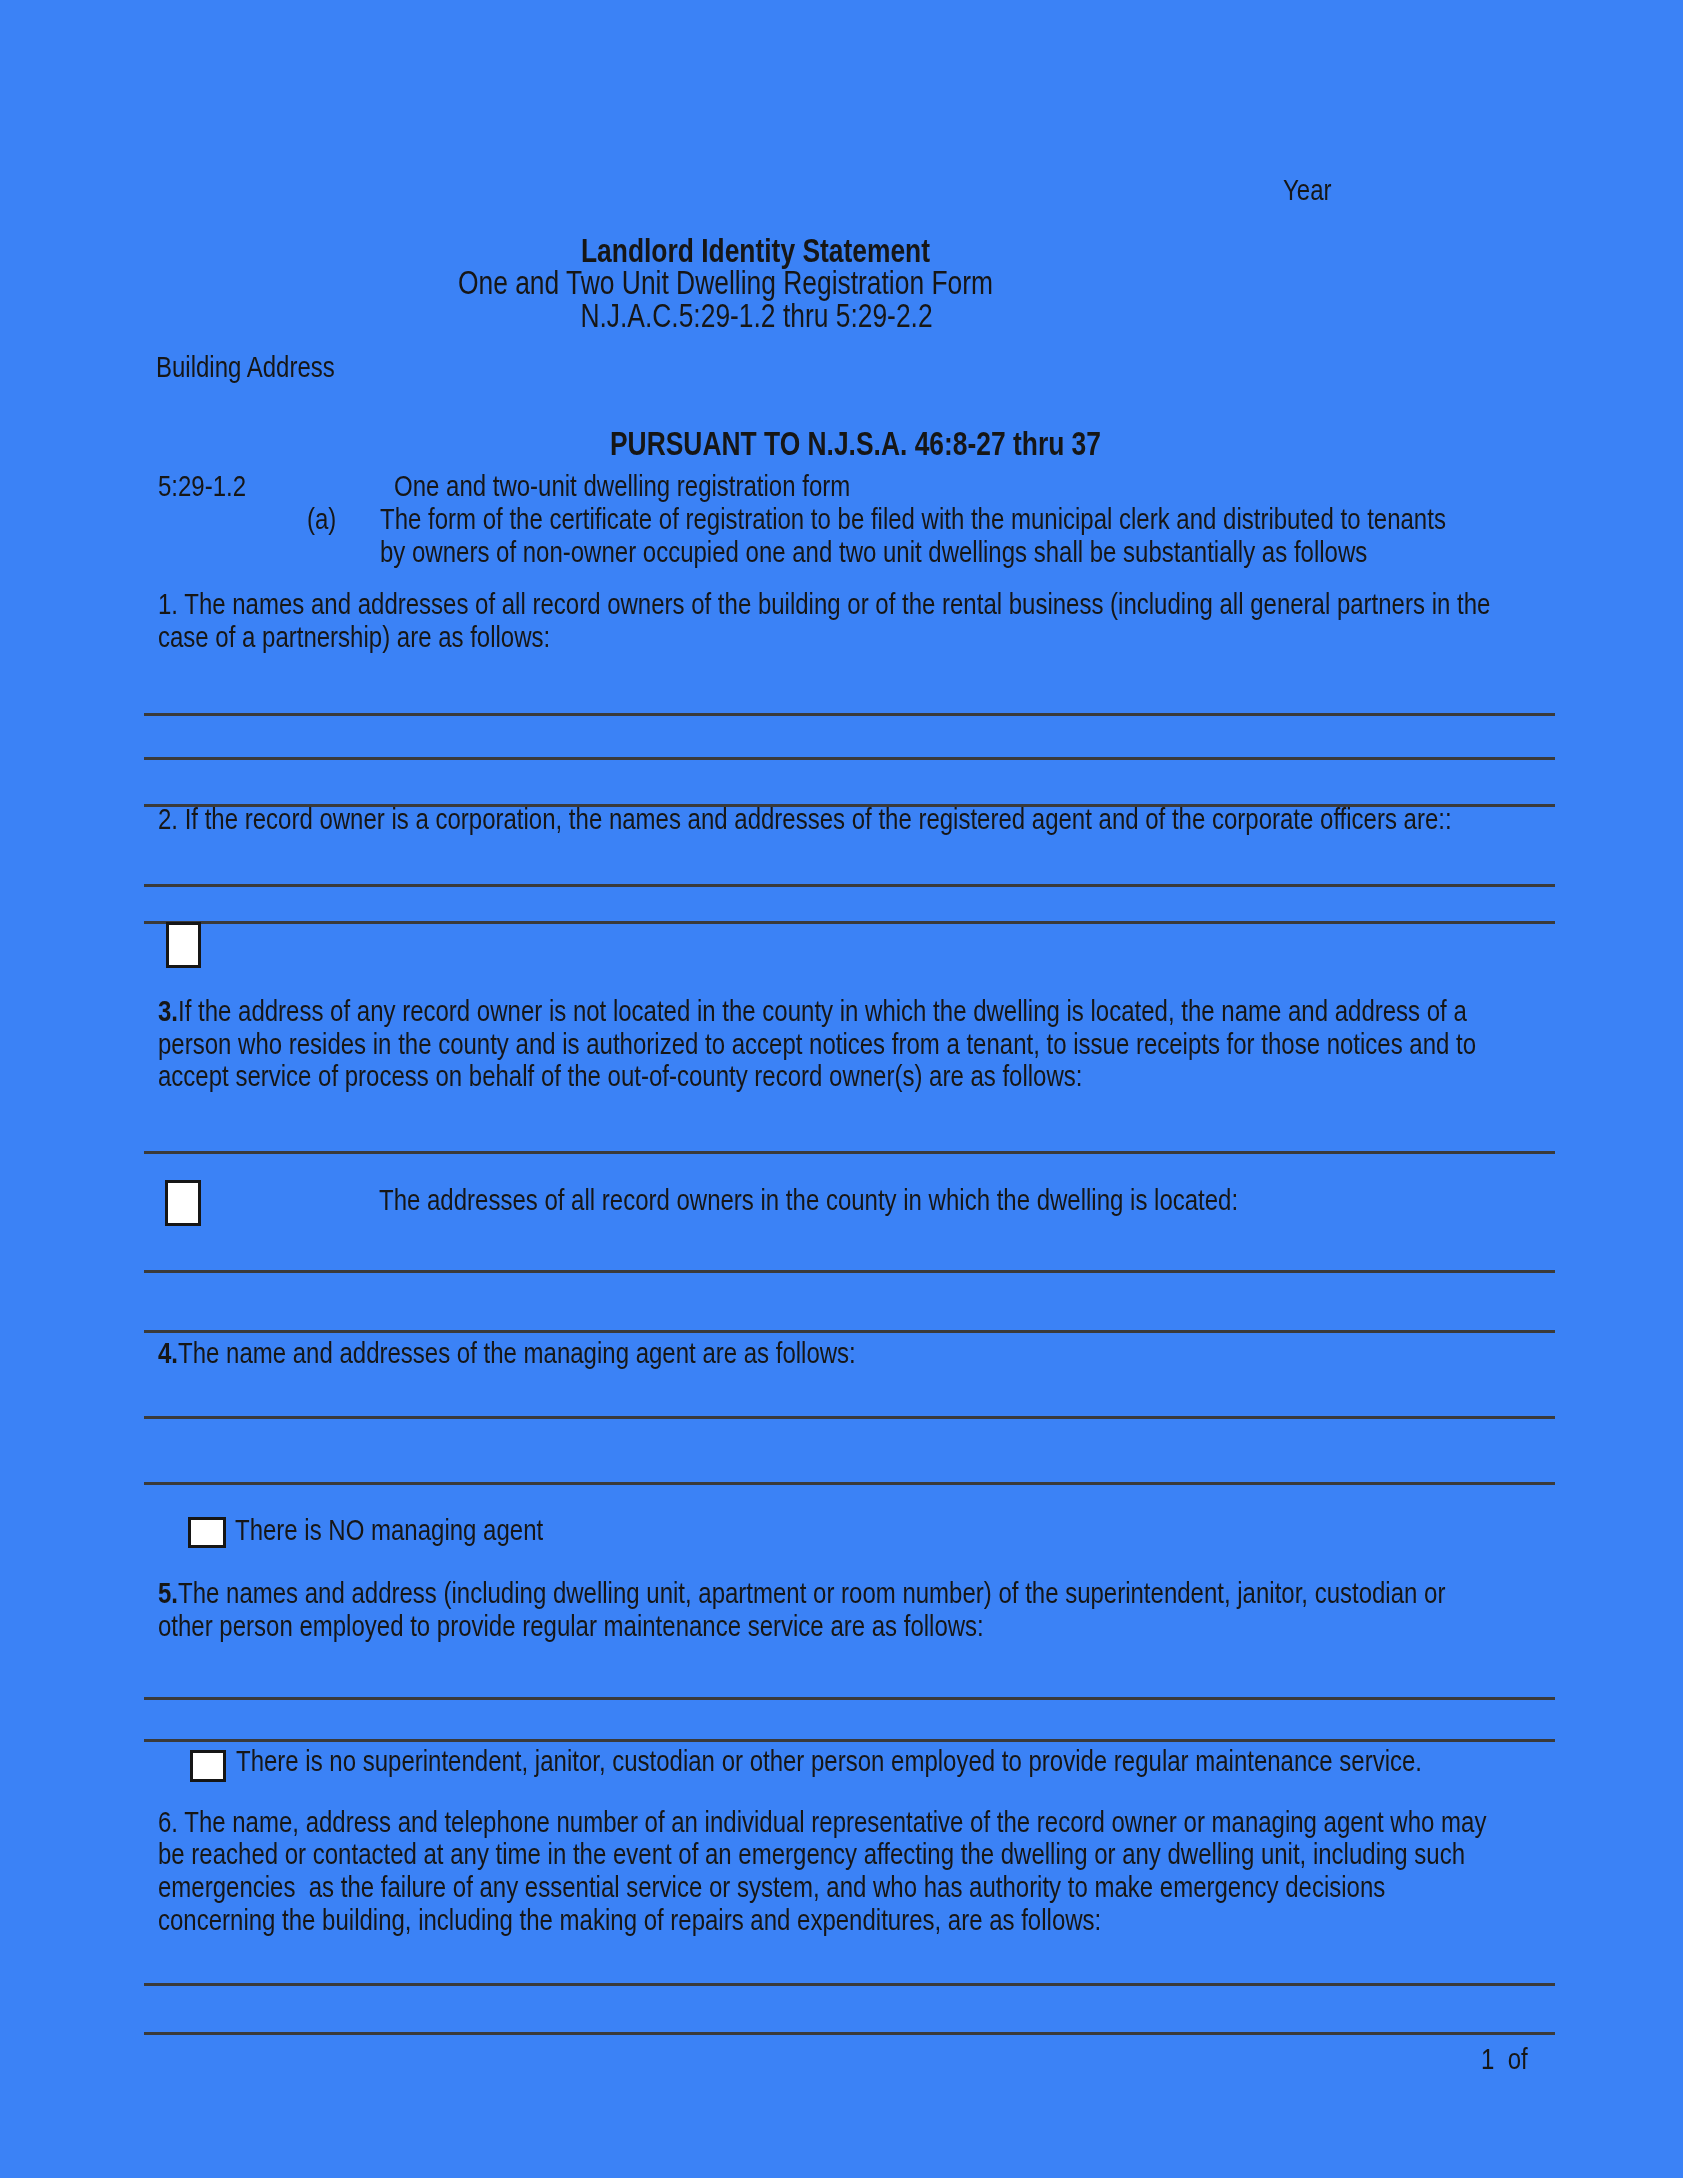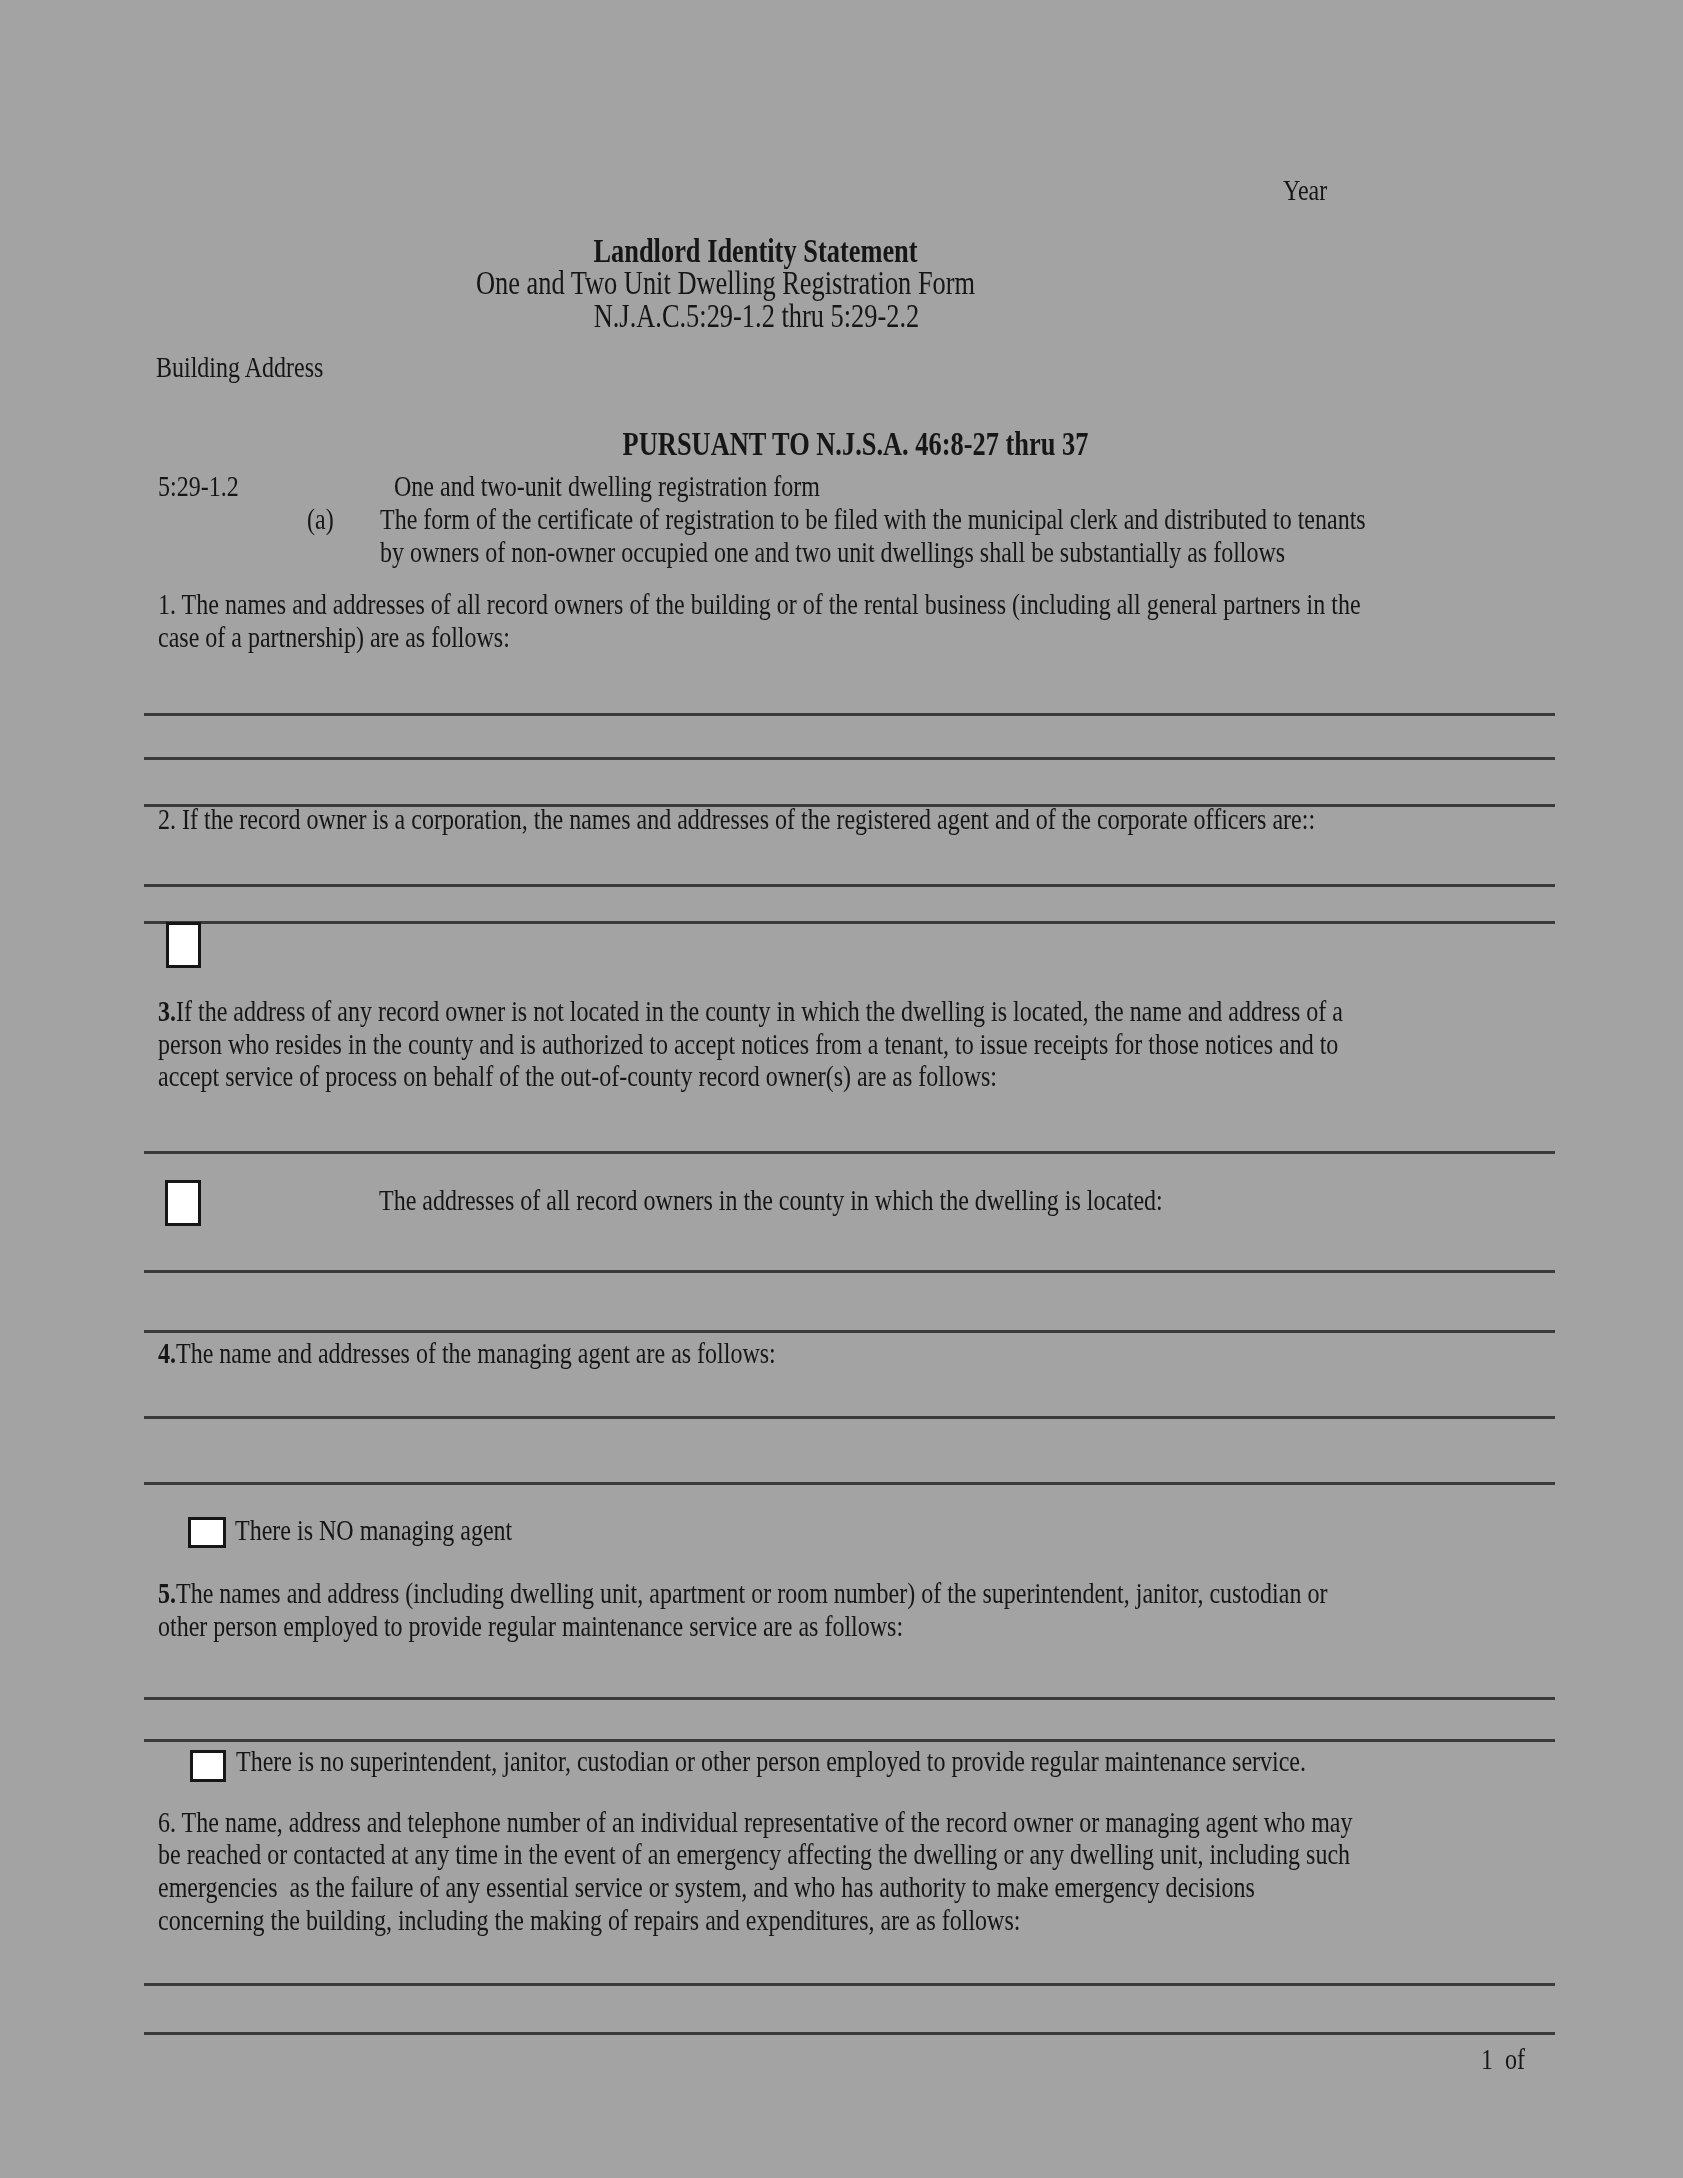--- a/index.html
+++ b/index.html
@@ -1,20 +1,20 @@
 <!DOCTYPE html>
 <html><head>
 <meta charset="utf-8">
 <style>
   html,body{margin:0;padding:0;background:#ffffff;}
   .page{
     position:relative;
     width:1683px;height:2178px;
-    background:#a3a3a3;
-    font-family:Liberation Serif, serif;
+    background:#3b82f6;
+    font-family:Liberation Sans, sans-serif;
     color:#161616;
     overflow:hidden;
   }
   .t{
     position:absolute;
     font-size:30px;
     line-height:34px;
     white-space:pre;
     transform:scaleX(.8);
     transform-origin:0 0;

